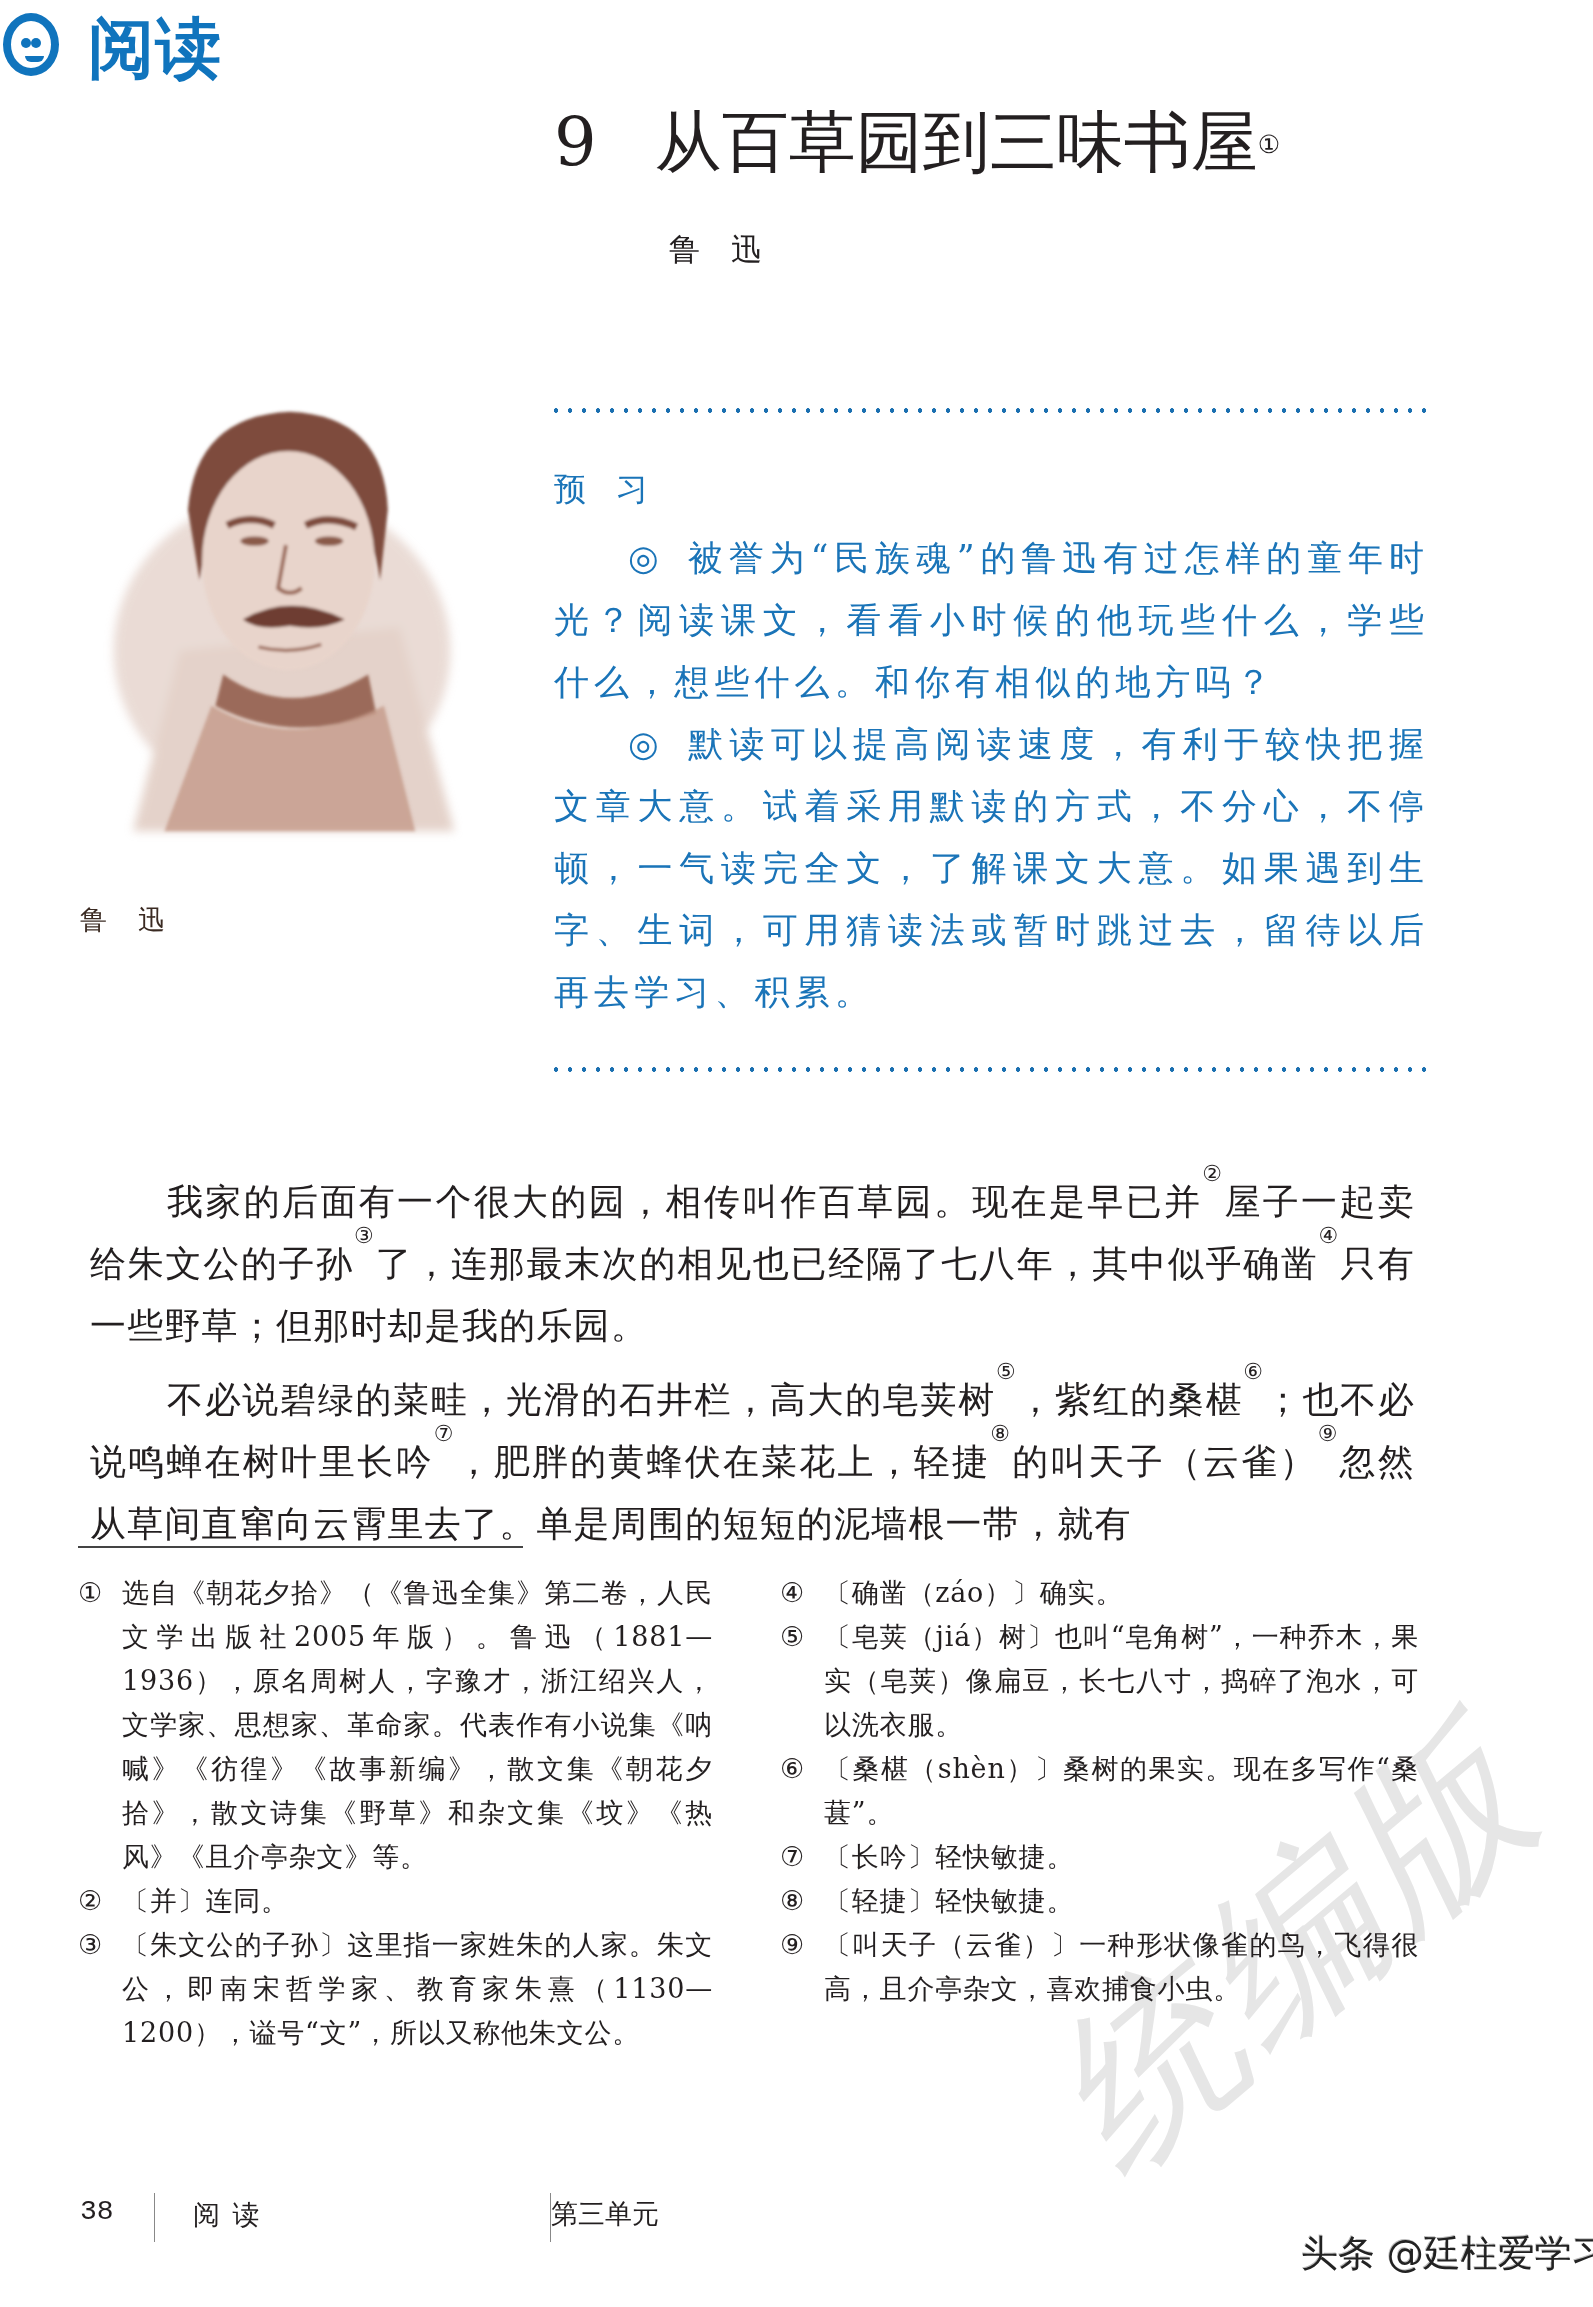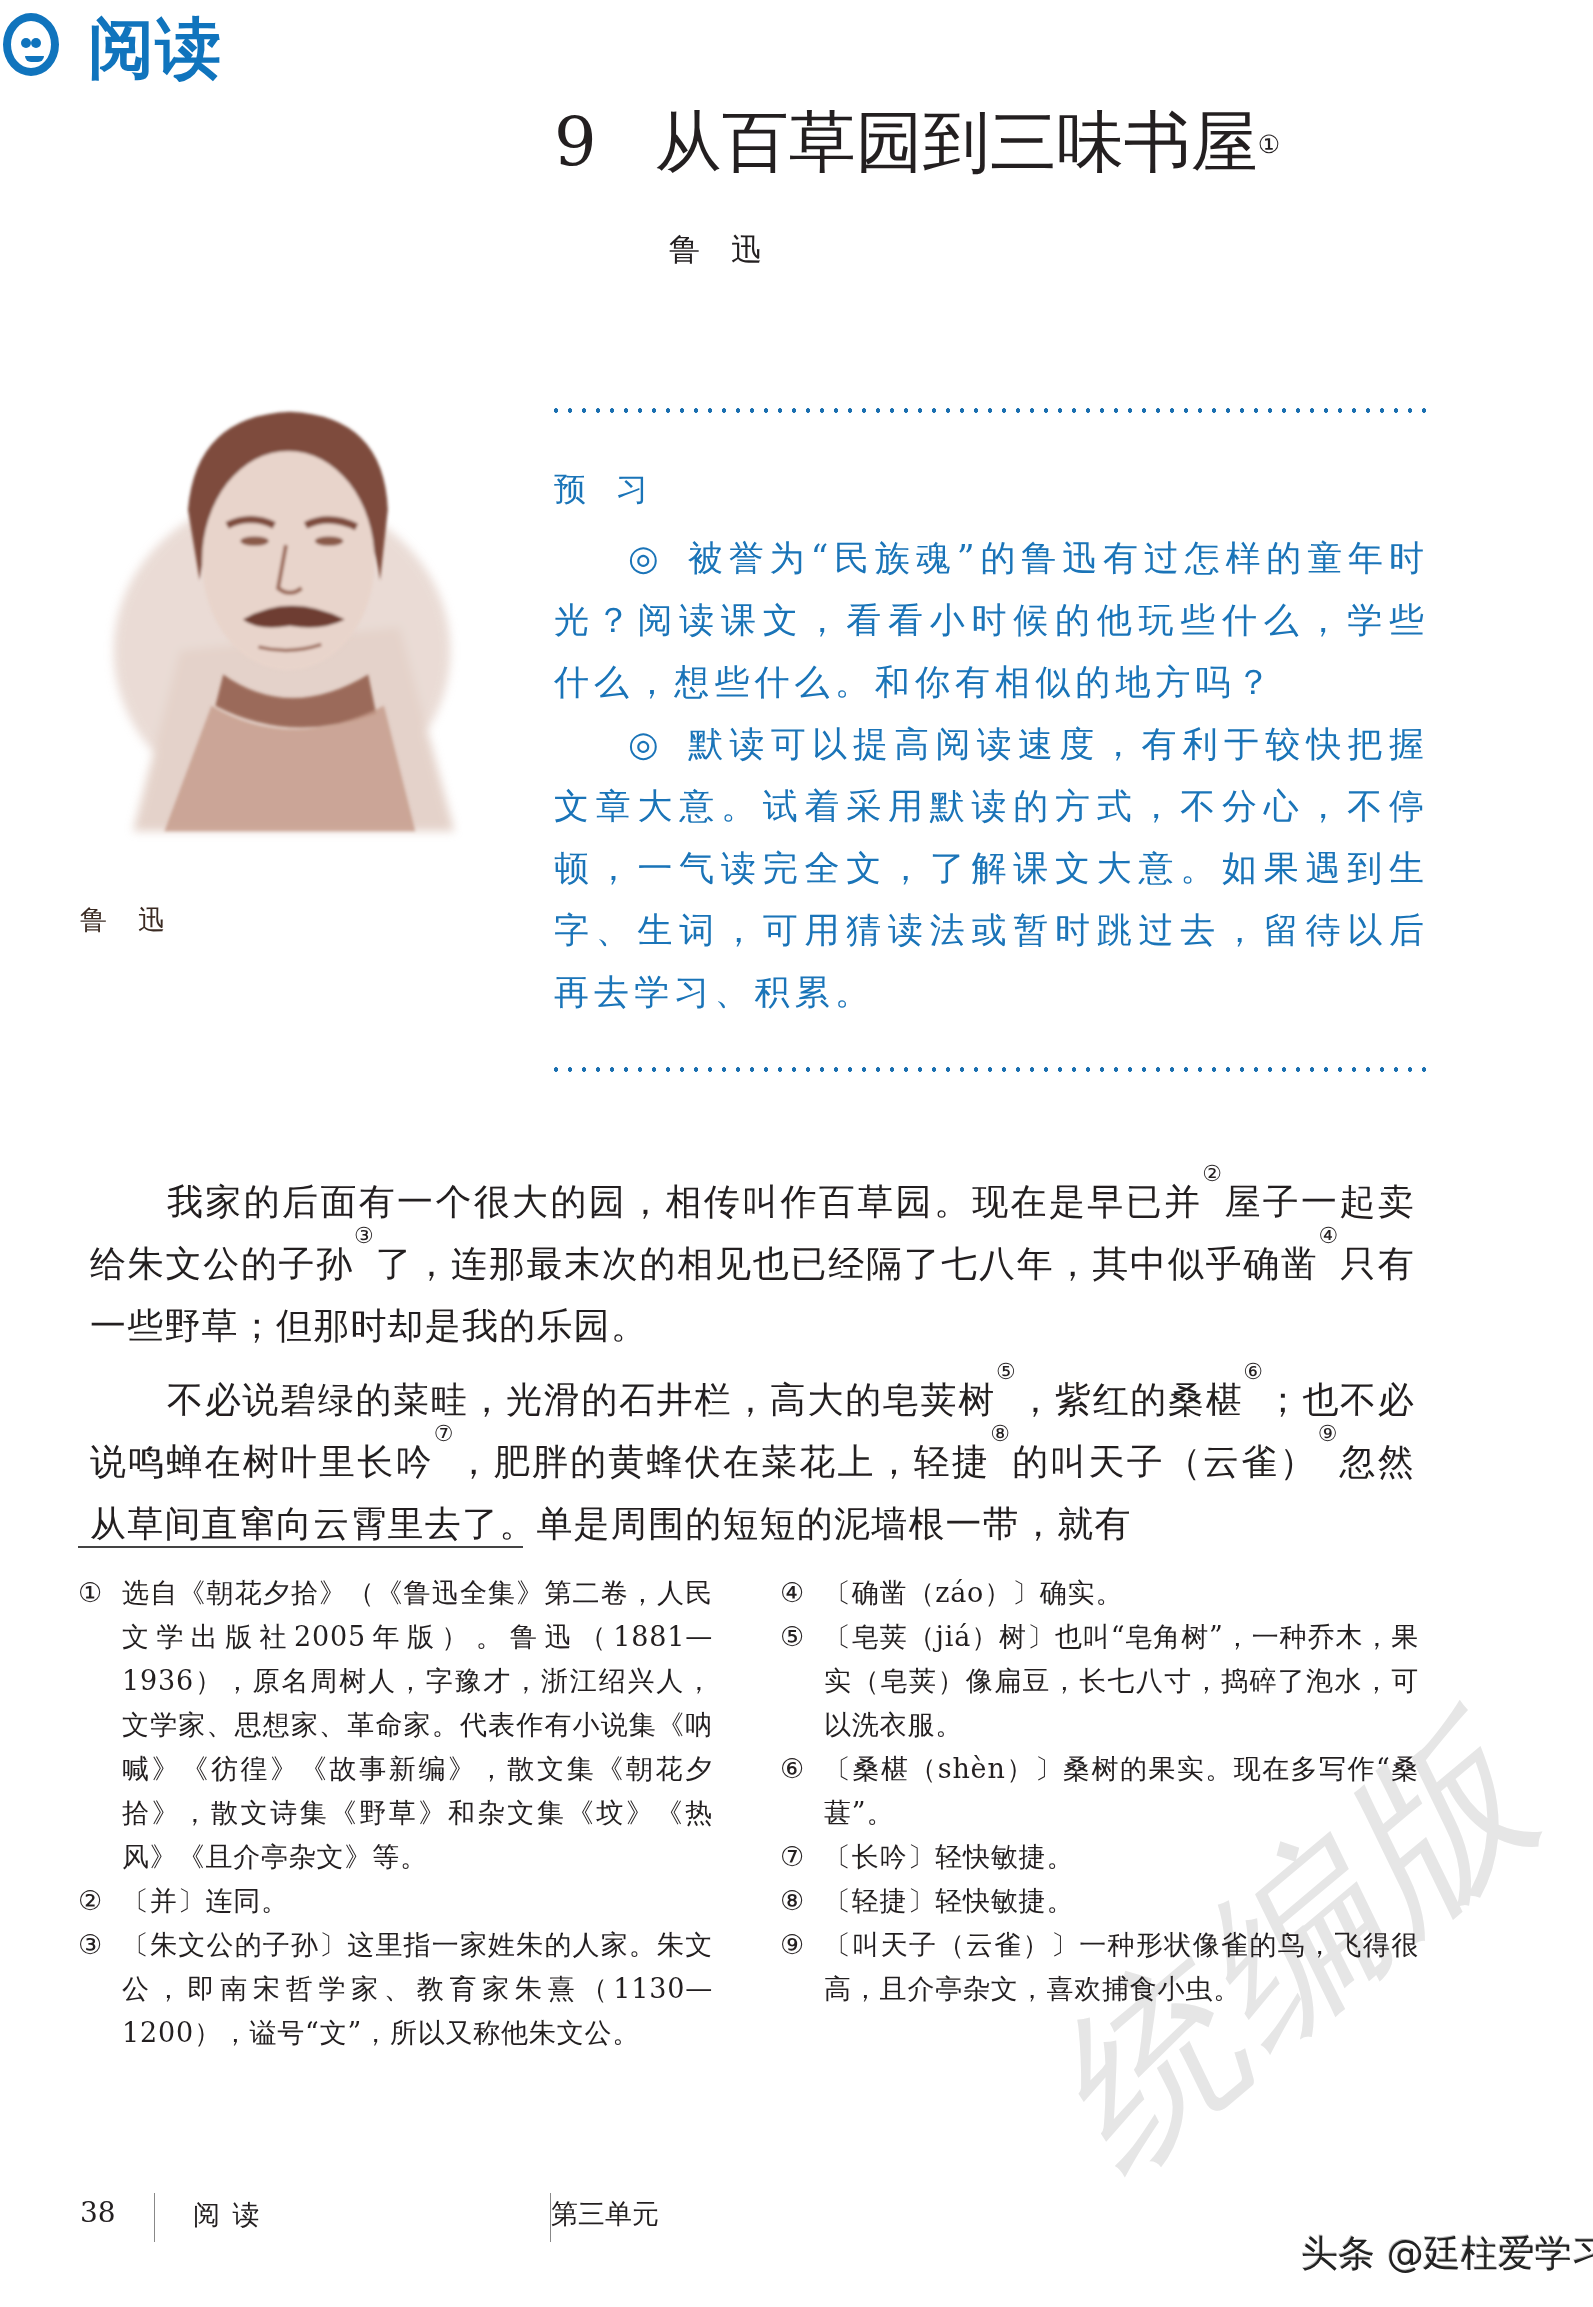--- a/index.html
+++ b/index.html
@@ -46,21 +46,21 @@
   
   .fn-rule { left: 78px; top: 1546px; width: 445px; height: 1.6px; background: #444; }
   .fn-col { font-size: 27px; line-height: 44px; color: #231f20; text-align: justify; letter-spacing: 0.8px; }
   .fn-col.left { left: 78px; top: 1571px; width: 635px; }
   .fn-col.right { left: 780px; top: 1571px; width: 639px; }
   .fn { display: flex; }
   .fn .n { flex: 0 0 44px; }
   .fn .t { flex: 1; }
 
   
-  .page-no { left: 80px; top: 2196px; font-size: 28px; }
+  .page-no { left: 80px; top: 2196px; font-size: 28px; font-family: Liberation Mono, monospace; }
   .vrule { width: 0.8px; height: 49px; background: #888; top: 2193px; }
   .vrule.a { left: 154px; } .vrule.b { left: 550px; }
   .footer-section { left: 193px; top: 2197px; font-size: 27px; letter-spacing: 12.5px; }
   .footer-unit { left: 551px; top: 2196px; font-size: 27px; }
 
   
   .wm-edition { left: 1012px; top: 1827px; font-size: 180px; color: #e6e6e6; transform: rotate(-40deg); letter-spacing: 7.8px; font-style: italic; white-space: nowrap; }
   .wm-source { left: 1301px; top: 2229px; font-size: 37px; font-family: "DejaVu Sans", sans-serif; color: #222; text-shadow: 1.6px 1.6px 0 #fff, -0.8px -0.8px 0 #bbb; white-space: nowrap; }
 </style>
 </head>

